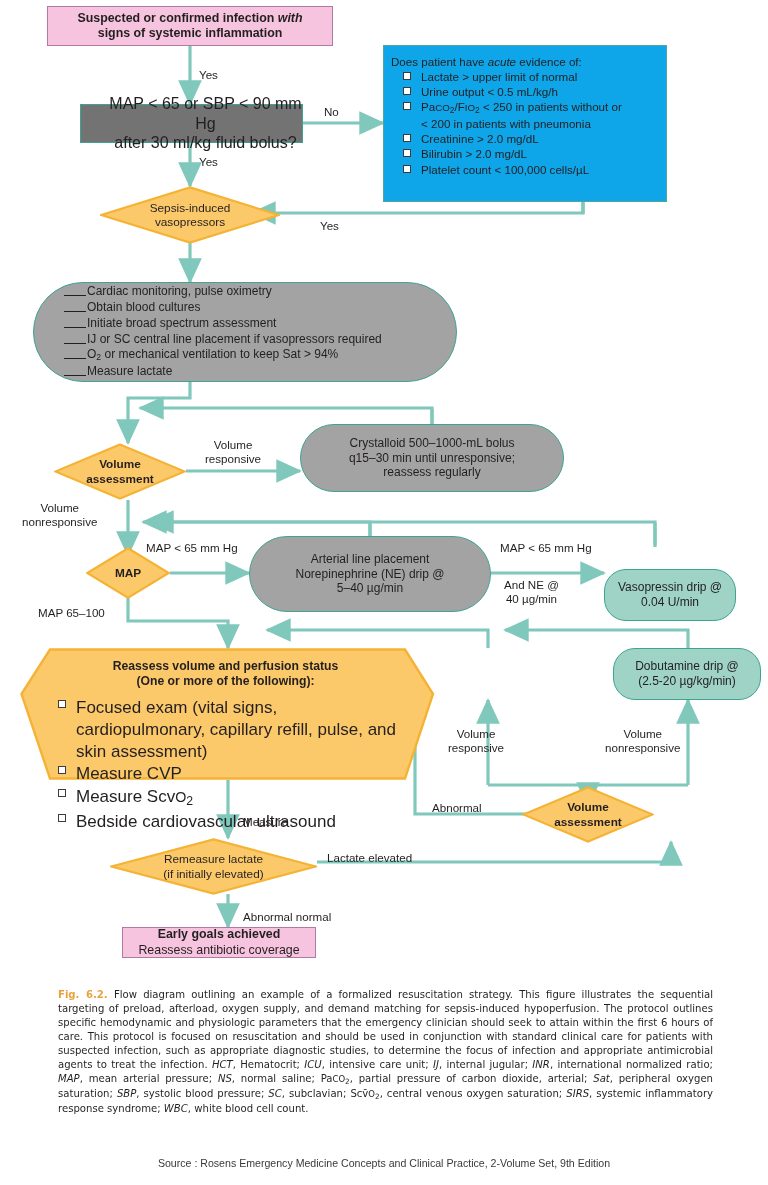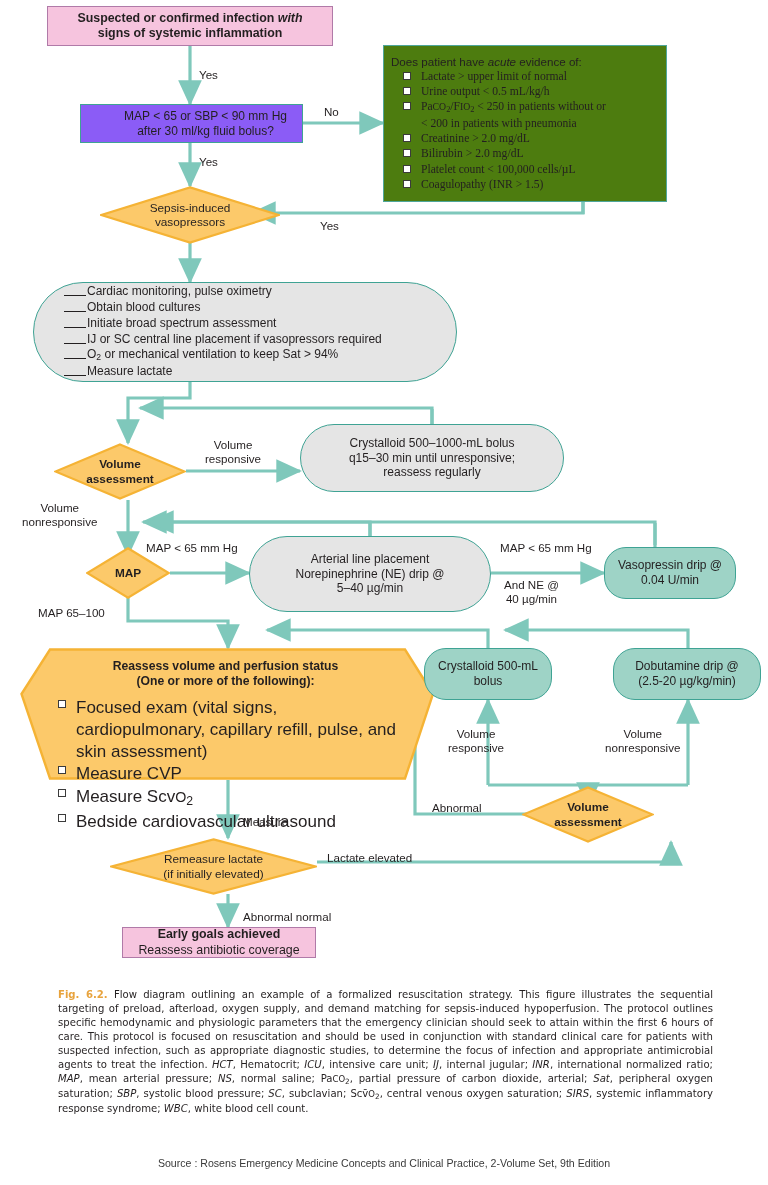--- a/index.html
+++ b/index.html
@@ -14,30 +14,30 @@
 
   
   .node { position: absolute; display: flex; align-items: center; justify-content: center; text-align: center; }
   .node .txt { line-height: 1.22; }
 
   .box-pink {
     background: #f6c4de; border: 1.6px solid #b municipal; border: 1.6px solid #b07aa8;
     font-weight: bold; font-size: 12.4px;
   }
   .box-blue {
-    background: #4d7c0f; border: 1.6px solid #4fa79a;
+    background: #0ea5e9; border: 1.6px solid #4fa79a;
     font-size: 11.6px; text-align: left; align-items: flex-start; justify-content: flex-start;
   }
   .box-teal-rect {
-    background: #8b5cf6; border: 1.6px solid #3fa394;
-    font-size: 12px;
+    background: #737373; border: 1.6px solid #3fa394;
+    font-size: 16px;
     padding-left: 28px;
   }
   .box-teal-round {
-    background: #e5e5e5; border: 1.8px solid #3fa394;
+    background: #a3a3a3; border: 1.8px solid #3fa394;
     border-radius: 999px; font-size: 12px;
   }
   .box-teal-soft {
     background: #9ed3c6; border: 1.8px solid #3fa394;
     border-radius: 22px; font-size: 12px;
   }
   .diamond-wrap { position: absolute; text-decoration: underline; }
   .diamond-wrap svg { position: absolute; inset: 0; }
   .diamond-wrap .dlabel {
     position: absolute; inset: 0; display: flex; align-items: center; justify-content: center;
@@ -45,21 +45,21 @@
   }
   .hexbox { position: absolute; }
   .hexbox svg { position: absolute; inset: 0; }
   .hexbox .inner { position: absolute; inset: 0; }
 
   .bold { font-weight: bold; }
   .ital { font-style: italic; }
 
   
   .crit-head { font-size: 11.6px; margin: 0 0 1px 0; }
-  .crit-list { list-style: none; margin: 0; padding: 0; font-family: Liberation Serif, serif; }
+  .crit-list { list-style: none; margin: 0; padding: 0; }
   .crit-list li { font-size: 11.6px; line-height: 1.30; padding-left: 30px; position: relative; }
   .cbx { position: absolute; left: 12px; top: 3px; width: 8px; height: 8px;
          border: 1.4px solid #3b3b3b; background: #ffffff; }
 
   
   .ul-list { list-style: none; margin: 0; padding: 0; text-align: left; }
   .ul-list li { font-size: 12px; line-height: 1.33; white-space: nowrap; }
   .blank { display: inline-block; width: 22px; border-bottom: 1.4px solid #231f20;
            vertical-align: -1px; margin-right: 1px; }
 
@@ -177,21 +177,20 @@
       <div class="crit-head">
         <span>Does patient have </span><span class="ital">acute</span><span> evidence of:</span>
       </div>
       <ul class="crit-list">
         <li><span class="cbx"></span><span>Lactate &gt; upper limit of normal</span></li>
         <li><span class="cbx"></span><span>Urine output &lt; 0.5 mL/kg/h</span></li>
         <li><span class="cbx"></span><span>Pa<span class="sc">CO</span><sub>2</sub>/F<span class="sc">IO</span><sub>2</sub> &lt; 250 in patients without or<br>&lt; 200 in patients with pneumonia</span></li>
         <li><span class="cbx"></span><span>Creatinine &gt; 2.0 mg/dL</span></li>
         <li><span class="cbx"></span><span>Bilirubin &gt; 2.0 mg/dL</span></li>
         <li><span class="cbx"></span><span>Platelet count &lt; 100,000 cells/µL</span></li>
-        <li><span class="cbx"></span><span>Coagulopathy (INR &gt; 1.5)</span></li>
       </ul>
     </div>
   </div>
 
   <div class="diamond-wrap" style="left:100px; top:186px; width:180px; height:58px;">
     <svg viewBox="0 0 180 58" preserveAspectRatio="none">
       <polygon points="90,1.4 178.6,29 90,56.6 1.4,29" fill="#fcc96a" stroke="#f5b335" stroke-width="2.2"></polygon>
     </svg>
     <div class="dlabel">
       <div>
@@ -242,21 +241,21 @@
   </div>
 
   <div class="node box-teal-round" style="left:249px; top:536px; width:242px; height:76px;">
     <div class="txt">
       <span>Arterial line placement</span><br>
       <span>Norepinephrine (NE) drip @</span><br>
       <span>5–40 µg/min</span>
     </div>
   </div>
 
-  <div class="node box-teal-soft" style="left:604px; top:547px; width:132px; height:52px;">
+  <div class="node box-teal-soft" style="left:604px; top:569px; width:132px; height:52px;">
     <div class="txt">
       <span>Vasopressin drip @</span><br>
       <span>0.04 U/min</span>
     </div>
   </div>
 
   <div class="hexbox" style="left:20px; top:648px; width:415px; height:132px;">
     <svg viewBox="0 0 415 132" preserveAspectRatio="none">
       <polygon points="30,1.5 385,1.5 413,46 385,130.5 30,130.5 1.5,46" fill="#fcc96a" stroke="#f5b335" stroke-width="2.4"></polygon>
     </svg>
@@ -267,26 +266,20 @@
       </div>
       <ul class="hx-list">
         <li><span class="cbx"></span><span>Focused exam (vital signs, cardiopulmonary, capillary refill, pulse, and skin assessment)</span></li>
         <li><span class="cbx"></span><span>Measure CVP</span></li>
         <li><span class="cbx"></span><span>Measure Scv<span class="sc">O</span><sub>2</sub></span></li>
         <li><span class="cbx"></span><span>Bedside cardiovascular ultrasound</span></li>
       </ul>
     </div>
   </div>
 
-  <div class="node box-teal-soft" style="left:424px; top:648px; width:128px; height:52px;">
-    <div class="txt">
-      <span>Crystalloid 500-mL</span><br>
-      <span>bolus</span>
-    </div>
-  </div>
 
   <div class="node box-teal-soft" style="left:613px; top:648px; width:148px; height:52px;">
     <div class="txt">
       <span>Dobutamine drip @</span><br>
       <span>(2.5-20 µg/kg/min)</span>
     </div>
   </div>
 
   <div class="diamond-wrap" style="left:522px; top:786px; width:132px; height:57px;">
     <svg viewBox="0 0 132 57" preserveAspectRatio="none">

